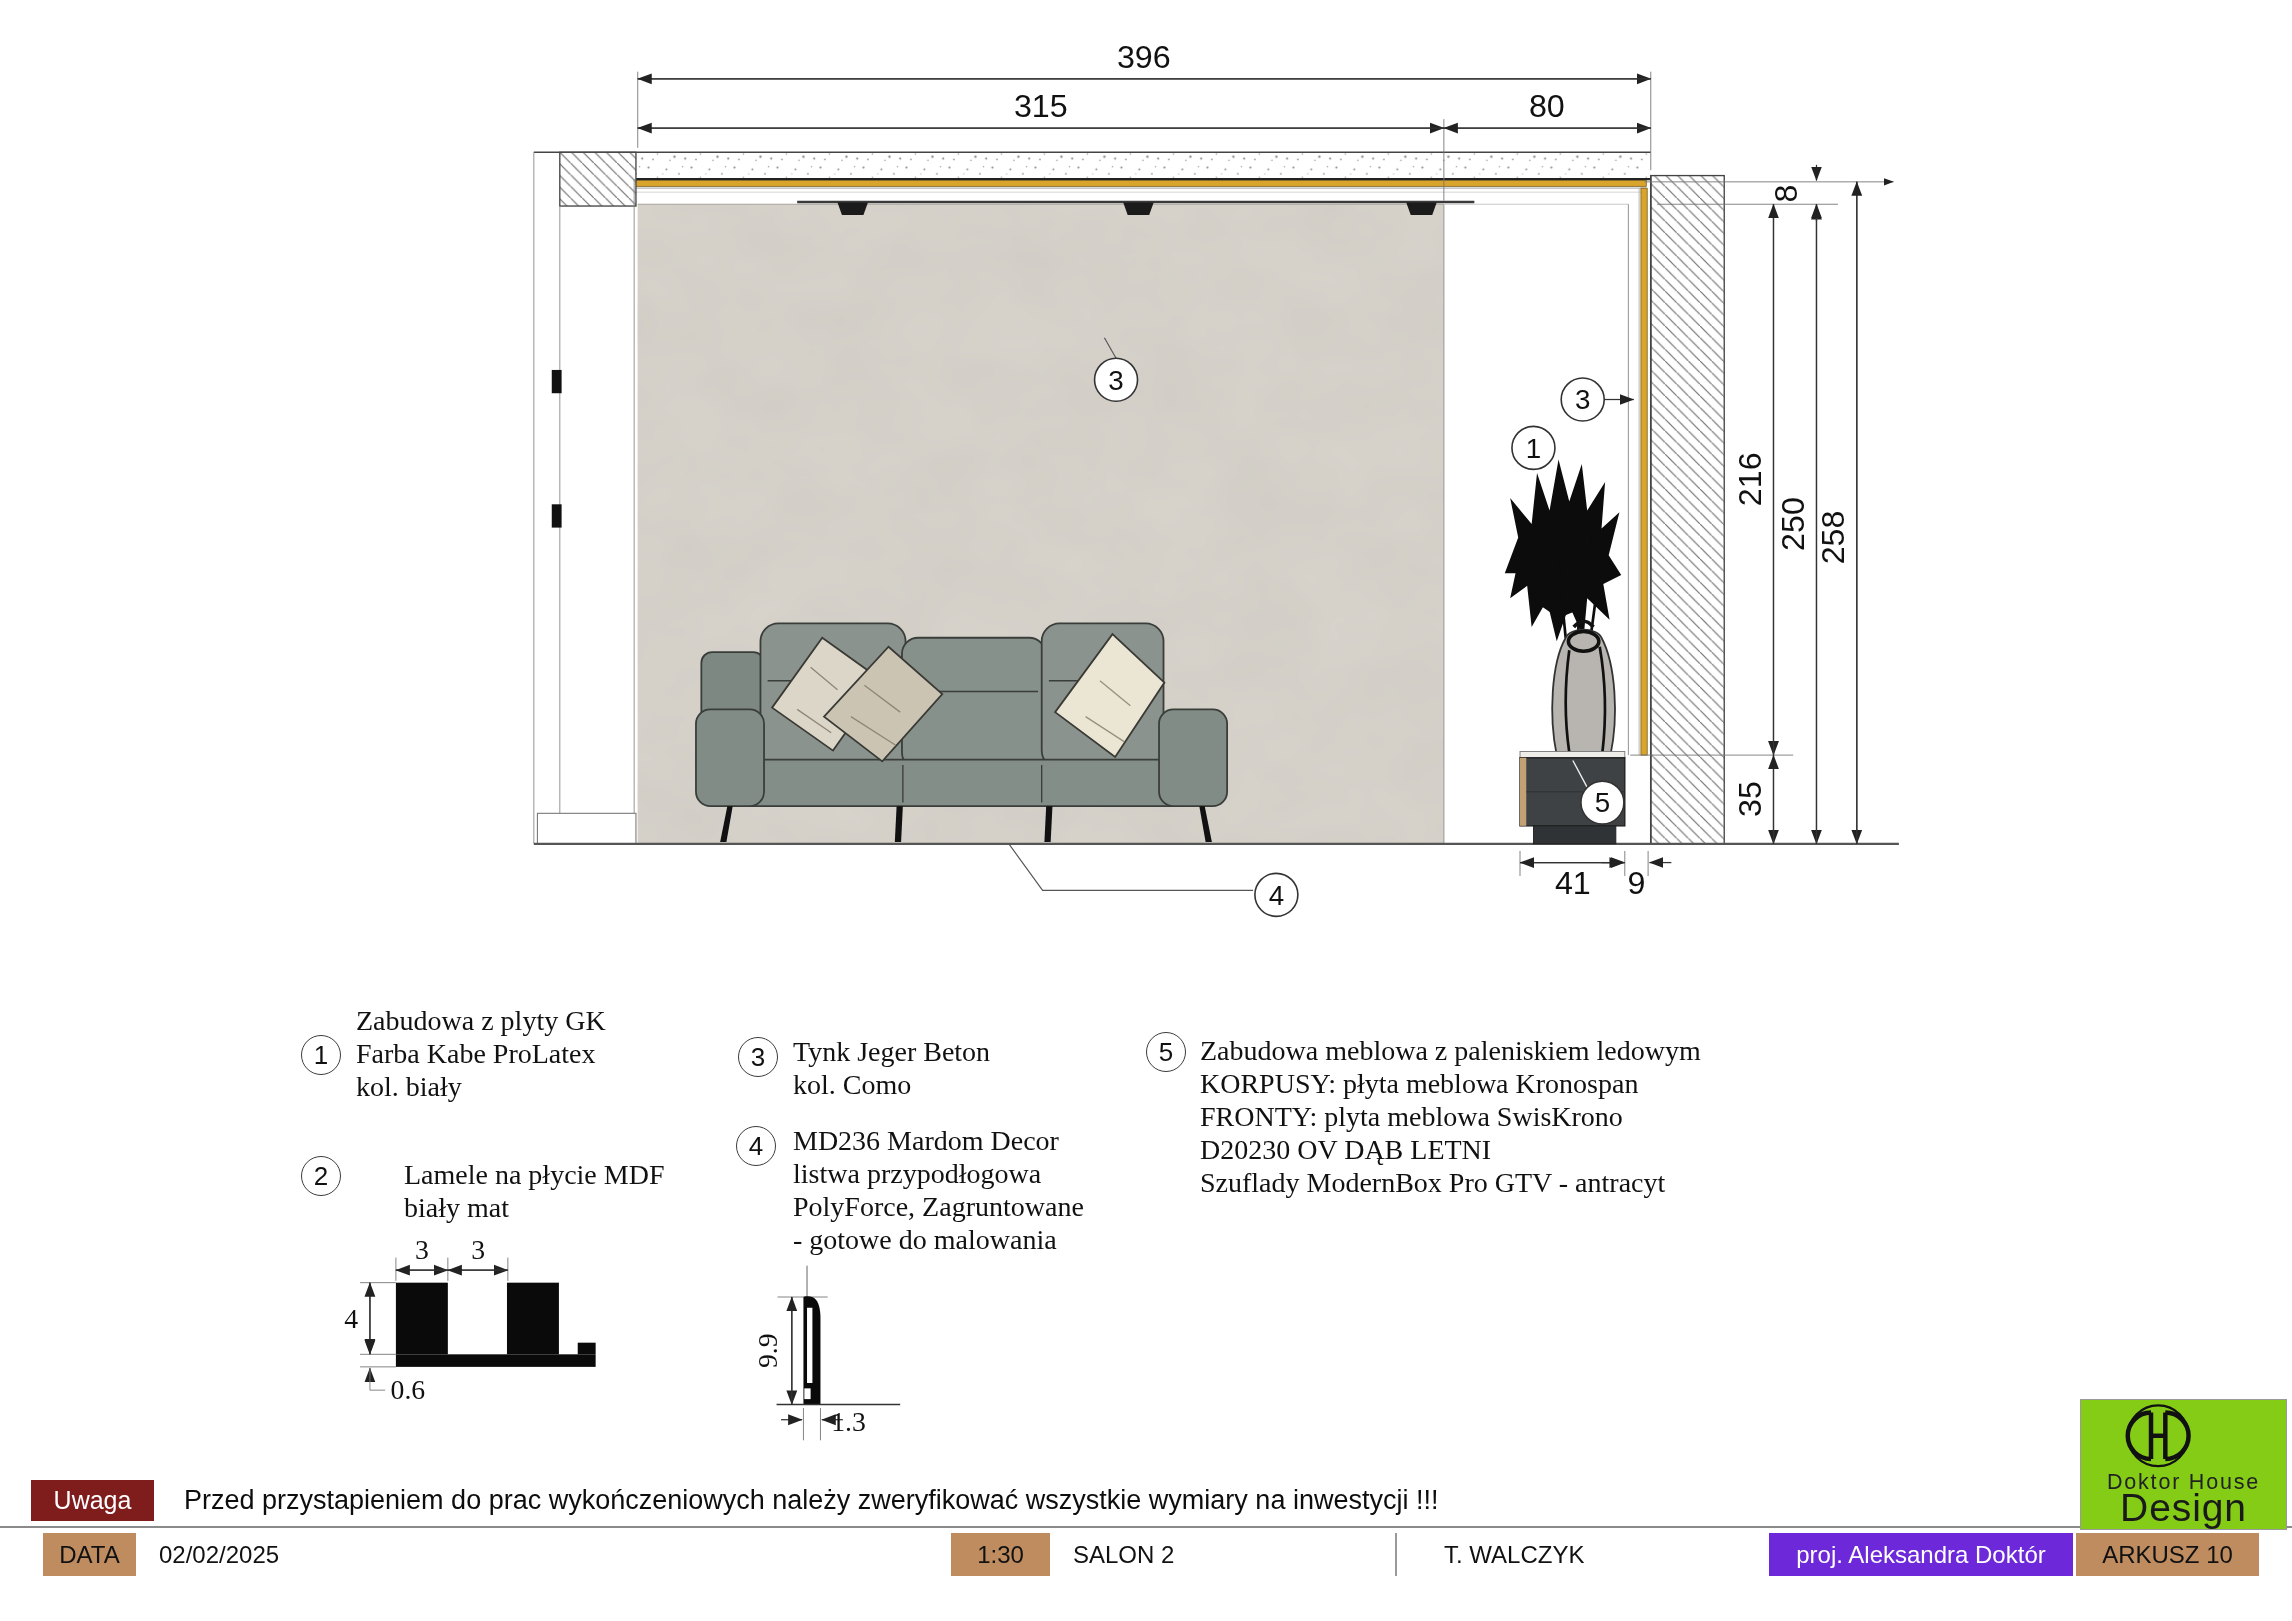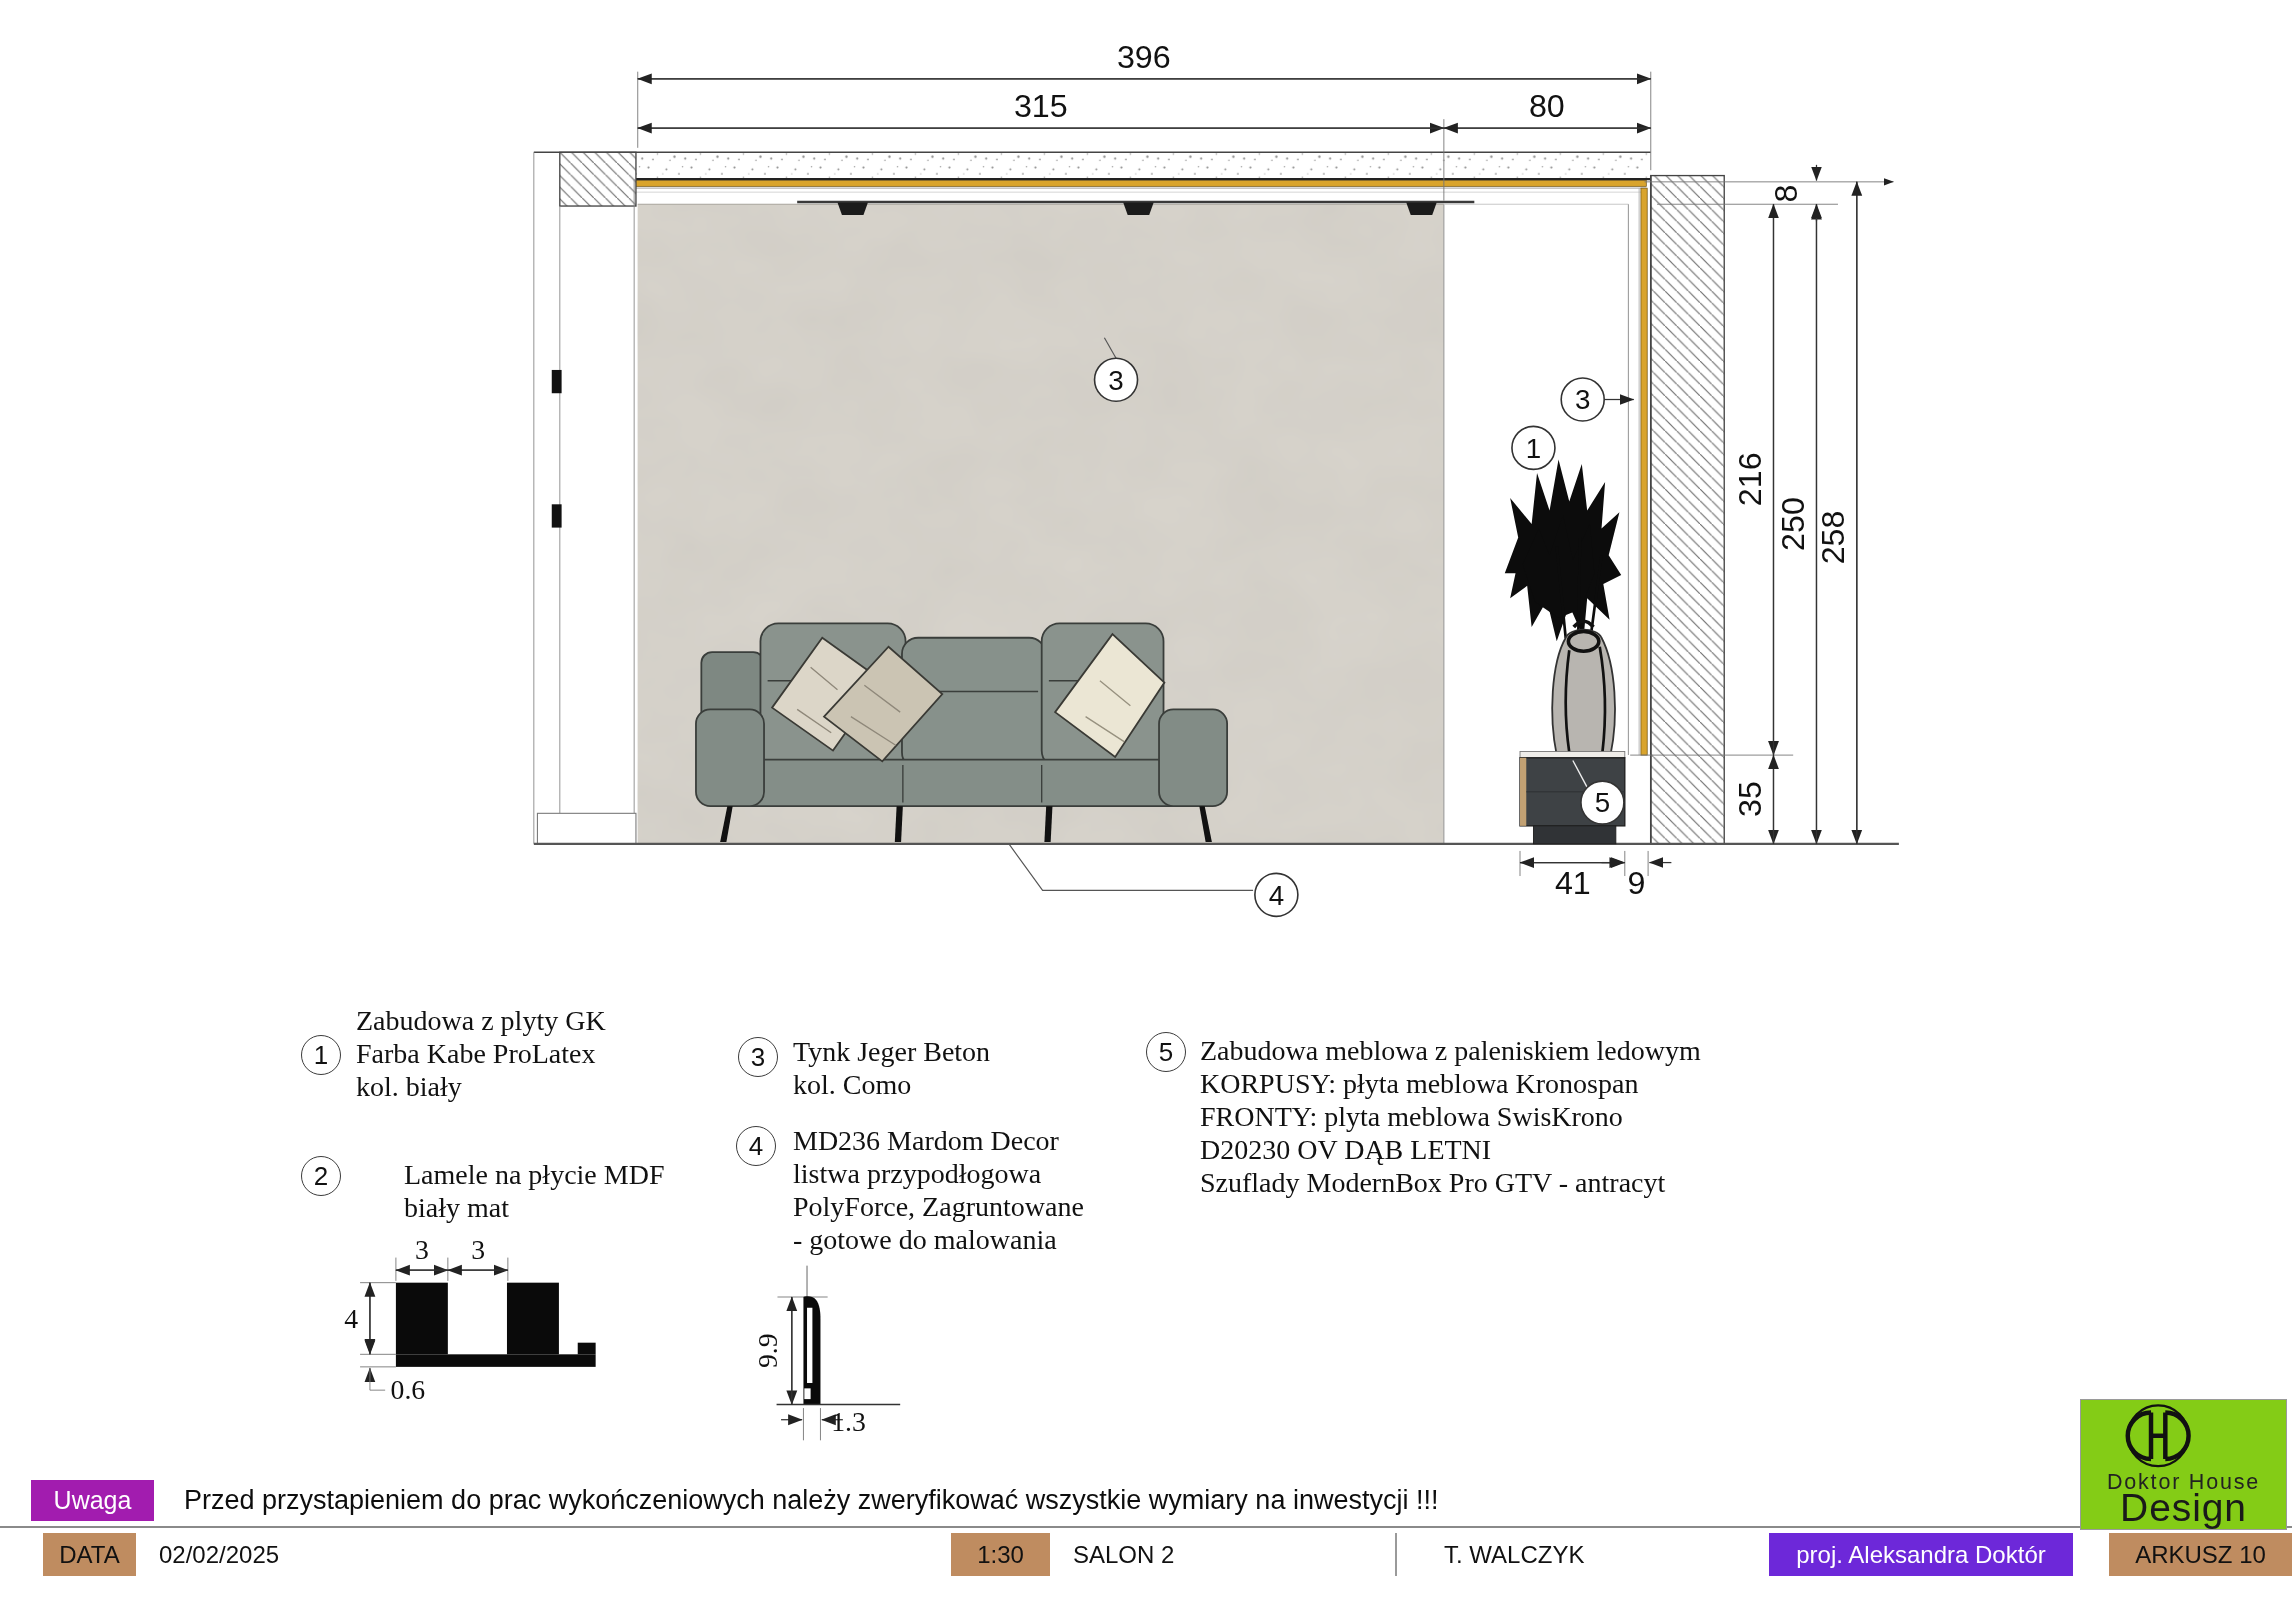--- a/index.html
+++ b/index.html
@@ -16,21 +16,21 @@
   .pdim  {font:31px "Liberation Serif",serif;fill:#111;}
   .ctxt  {font:31px "Liberation Sans",sans-serif;fill:#111;}
   .callout{fill:#fff;stroke:#333;stroke-width:1.8;}
   .sketch{stroke:#3a3e3b;stroke-width:2;}
   
   .lcircle{position:absolute;width:38px;height:38px;border:1.8px solid #3c3c3c;border-radius:50%;
            background:#fff;display:flex;align-items:center;justify-content:center;
            font:26px "Liberation Sans",sans-serif;color:#111;}
   .ltext{position:absolute;font:28px "Liberation Serif",serif;color:#111;line-height:33px;white-space:nowrap;}
   
-  .uwaga{position:absolute;left:31px;top:1480px;width:123px;height:41px;background:#a21caf;color:#fff;
+  .uwaga{position:absolute;left:31px;top:1480px;width:123px;height:41px;background:#7f1d1d;color:#fff;
          display:flex;align-items:center;justify-content:center;font:25px "Liberation Sans",sans-serif;}
   .notetxt{position:absolute;left:184px;top:1480px;height:41px;display:flex;align-items:center;
            font:27px "Liberation Sans",sans-serif;color:#0d0d0d;white-space:nowrap;}
   .sep{position:absolute;left:0;top:1526px;width:2293px;height:1.8px;background:#8a8a8a;}
   
   .tb{position:absolute;top:1533px;height:43px;display:flex;align-items:center;justify-content:center;
       font:24px "Liberation Sans",sans-serif;color:#111;}
   .tan{background:#BF8C60;}
   .tb-left{justify-content:flex-start;align-items:center;}
   .blackbox{background:#6d28d9;color:#fff;}
@@ -352,21 +352,21 @@
 <div class="tb tb-left" style="left:1073px;width:287px;">
       <span>SALON 2</span>
     </div>
 <div class="vdiv"></div>
 <div class="tb tb-left" style="left:1444px;width:296px;">
       <span>T. WALCZYK</span>
     </div>
 <div class="tb blackbox" style="left:1769px;width:304px;">
       <span>proj. Aleksandra Doktór</span>
     </div>
-<div class="tb tan" style="left:2076px;width:183px;margin-left:33px;">
+<div class="tb tan" style="left:2076px;width:183px;">
       <span>ARKUSZ 10</span>
     </div>
 
 <div class="logobox">
   <svg width="208" height="127" viewBox="0 0 232 142" style="left:0;top:0;">
     <circle cx="86" cy="40" r="34" fill="none" stroke="#111" stroke-width="2.5"></circle>
     <path d="M78,14 L78,66" stroke="#111" stroke-width="5" fill="none"></path>
     <path d="M94,14 L94,66" stroke="#111" stroke-width="5" fill="none"></path>
     <path d="M78,40 L94,40" stroke="#111" stroke-width="5" fill="none"></path>
     <path d="M78,14 A26,26 0 0 0 78,66" stroke="#111" stroke-width="5" fill="none"></path>

